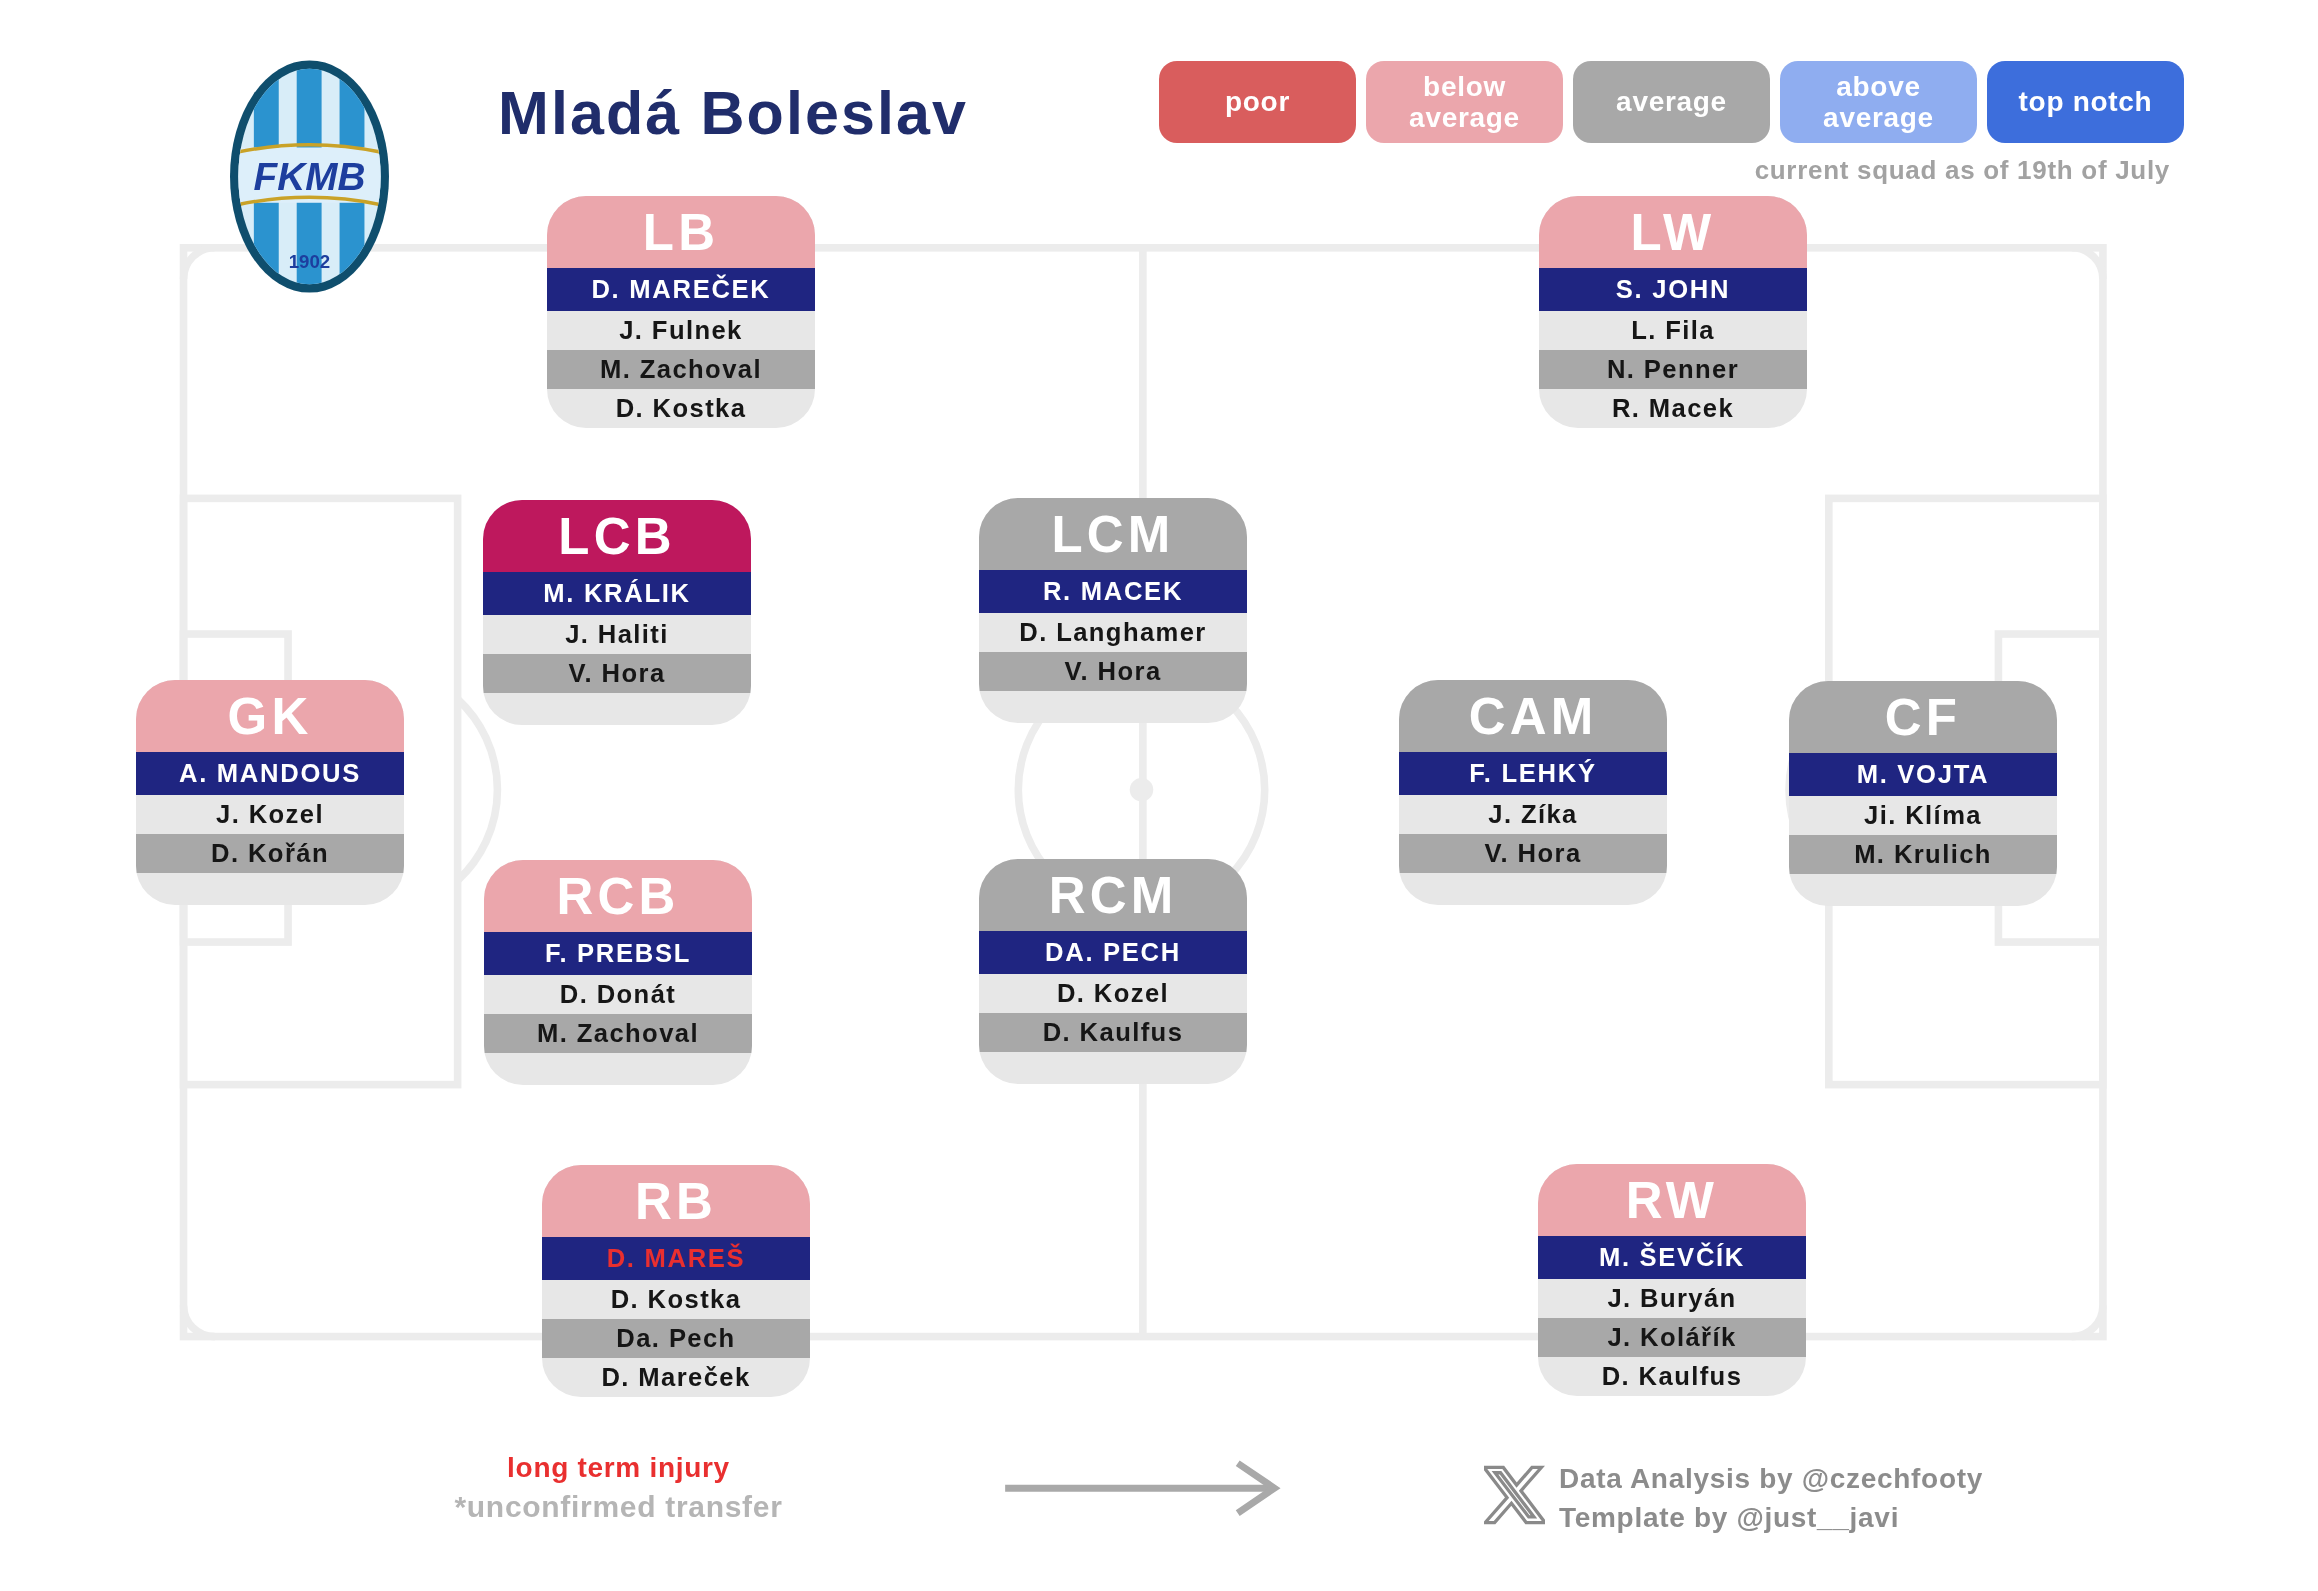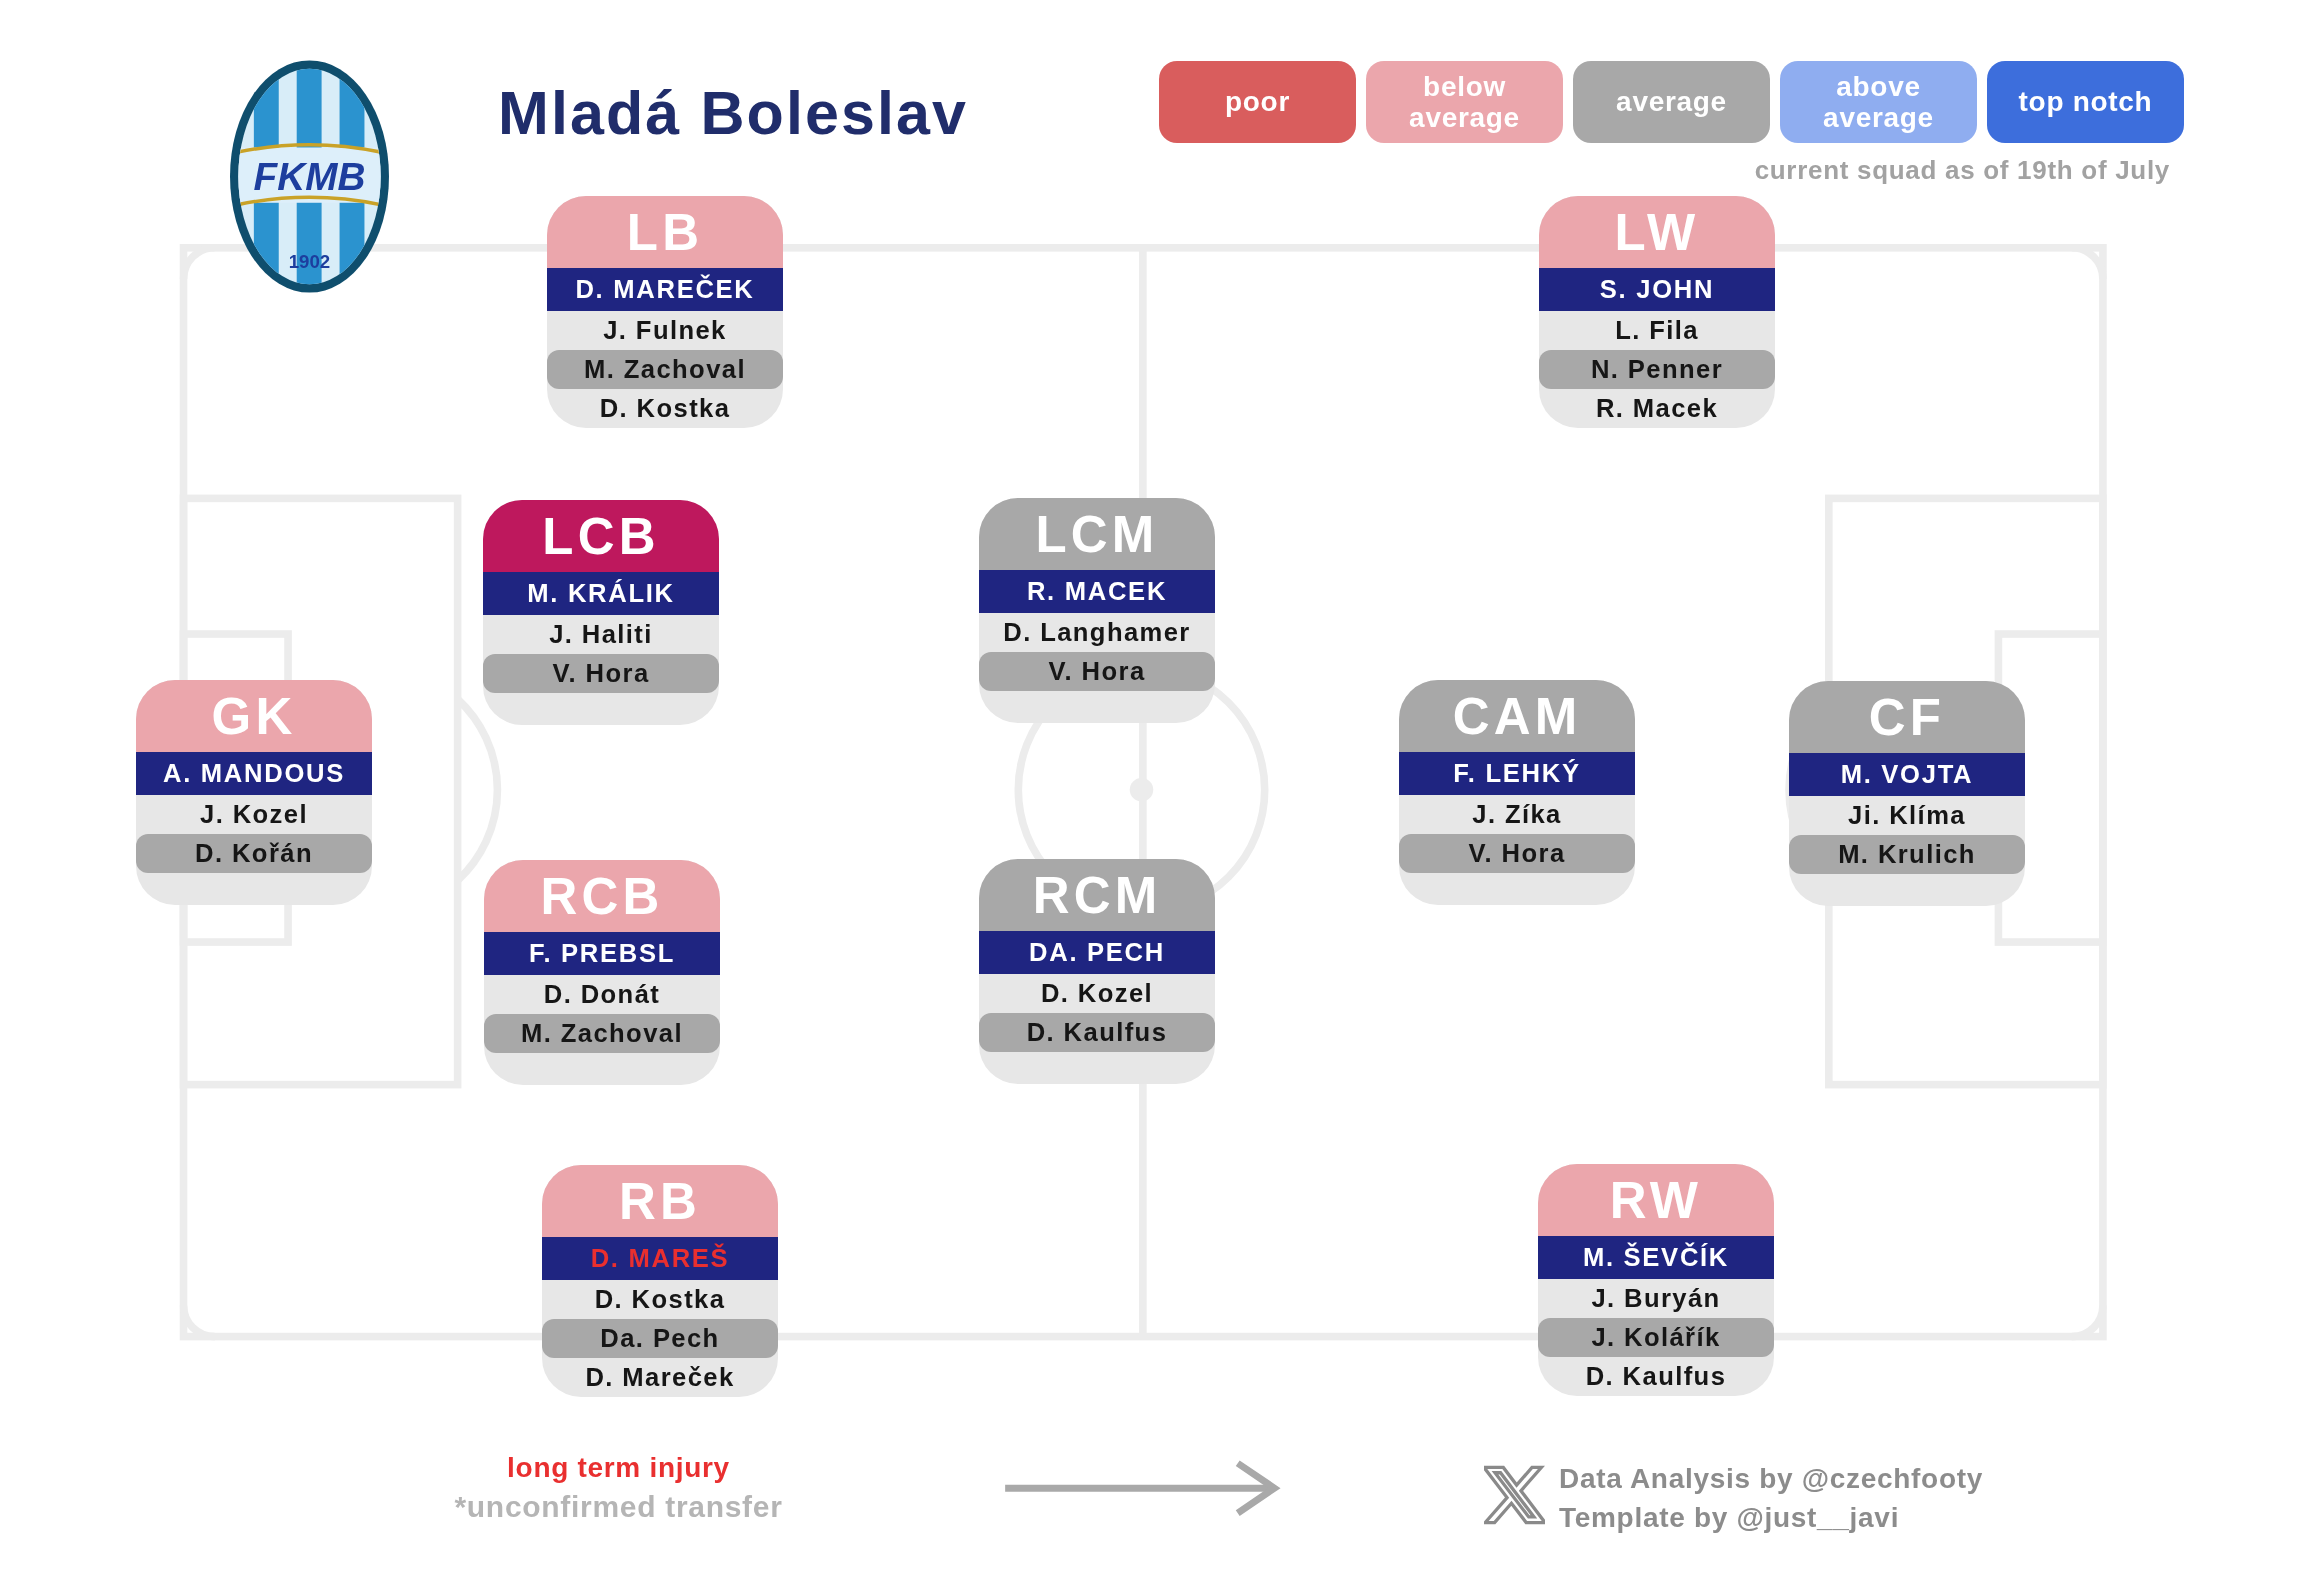--- a/index.html
+++ b/index.html
@@ -18,38 +18,38 @@
   .pill{
     width:197px;height:82px;border-radius:18px;box-sizing:border-box;padding:0 9.7px;
     display:flex;align-items:center;justify-content:center;text-align:center;
     color:#ffffff;font-weight:800;font-size:28px;line-height:1.12;letter-spacing:0.7px;
   }
   #subtitle{
     position:absolute;left:1159px;top:155px;width:1011px;text-align:right;z-index:2;
     font-size:26px;font-weight:700;color:#a2a2a2;letter-spacing:0.7px;
   }
   .card{
-    position:absolute;width:236px;border-radius:39px;overflow:hidden;
+    position:absolute;width:268px;border-radius:39px;overflow:hidden;
     background:#e7e7e7;z-index:2;
   }
   .card.pad3{padding-bottom:32px;}
   .card-header{
     height:72px;display:flex;align-items:center;justify-content:center;
     color:#ffffff;font-size:51px;font-weight:800;letter-spacing:4.2px;
   }
   .starter{
     height:43px;background:#1f2581;display:flex;align-items:center;justify-content:center;
     color:#ffffff;font-size:25.6px;font-weight:800;letter-spacing:1.7px;white-space:nowrap;
   }
   .starter.injured{color:#e92f2f;}
   .brow{
     height:39px;display:flex;align-items:center;justify-content:center;
     font-size:25.6px;font-weight:700;letter-spacing:1.4px;color:#161616;white-space:nowrap;
   }
-  .brow.gray{background:#a8a8a8;border-radius:12px;}
+  .brow.gray{background:#a8a8a8;}
   #notes{position:absolute;left:411px;top:1452px;width:415px;text-align:center;z-index:2;}
   #note-injury{font-size:28px;font-weight:800;color:#e92f2f;letter-spacing:0.7px;}
   #note-transfer{font-size:30px;font-weight:800;color:#b5b5b5;letter-spacing:0.7px;margin-top:5.5px;}
   #credits{position:absolute;left:1559px;top:1459px;z-index:2;}
   .credit-line{font-size:28px;font-weight:700;color:#8c8c8c;line-height:39px;letter-spacing:0.7px;}
   #x-logo{position:absolute;left:1484px;top:1462px;z-index:2;}
 </style>
 </head>
 <body>
 

